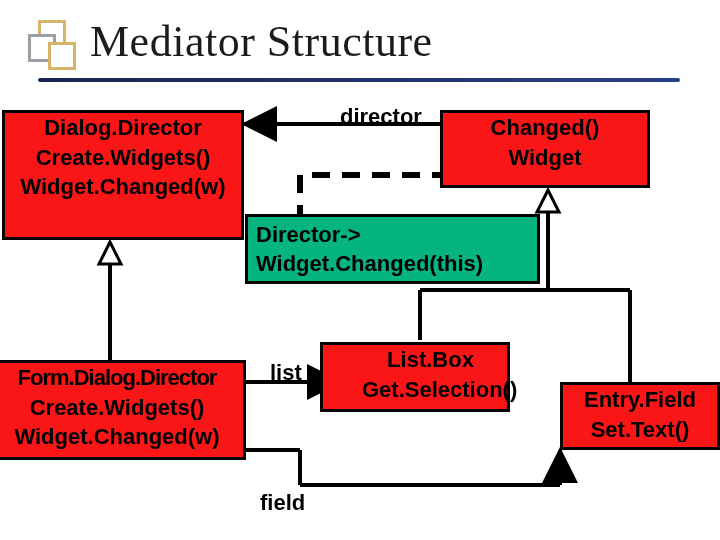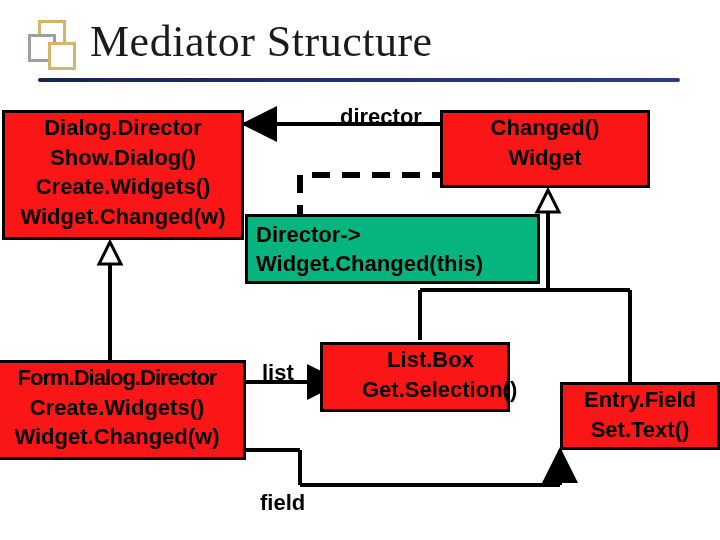--- a/index.html
+++ b/index.html
@@ -133,21 +133,20 @@
     <line x1="240" y1="382" x2="340" y2="382" stroke="#000" stroke-width="4" marker-end="url(#arrow)"></line>
 
     <line x1="240" y1="450" x2="300" y2="450" stroke="#000" stroke-width="4"></line>
     <line x1="300" y1="450" x2="300" y2="485" stroke="#000" stroke-width="4"></line>
     <line x1="300" y1="485" x2="560" y2="485" stroke="#000" stroke-width="4"></line>
     <line x1="560" y1="485" x2="560" y2="450" stroke="#000" stroke-width="4" marker-end="url(#arrow)"></line>
   </svg>
 
   <div class="box" style="left:2px; top:110px; width:242px; height:130px;">
     <div class="line">Dialog.Director</div>
-    <div class="line">Show.Dialog()</div>
     <div class="line">Create.Widgets()</div>
     <div class="line">Widget.Changed(w)</div>
   </div>
 
   <div class="box" style="left:440px; top:110px; width:210px; height:78px;">
     <div class="line">Changed()</div>
     <div class="line">Widget</div>
   </div>
 
   <div class="note" style="left:245px; top:214px; width:295px; height:70px;">
@@ -165,16 +164,16 @@
     <div class="line">List.Box</div>
     <div class="line">Get.Selection()</div>
   </div>
 
   <div class="box" style="left:560px; top:382px; width:160px; height:68px;">
     <div class="line">Entry.Field</div>
     <div class="line">Set.Text()</div>
   </div>
 
   <div class="label" style="left:340px; top:104px;">director</div>
-  <div class="label" style="left:262px; top:360px;">list</div>
+  <div class="label" style="left:270px; top:360px;">list</div>
   <div class="label" style="left:260px; top:490px;">field</div>
 
 </div>
 
 </body></html>

